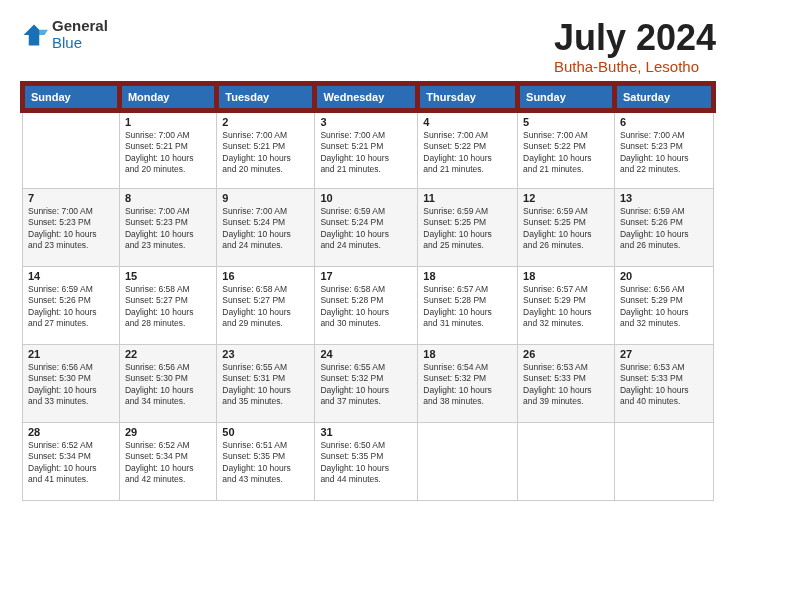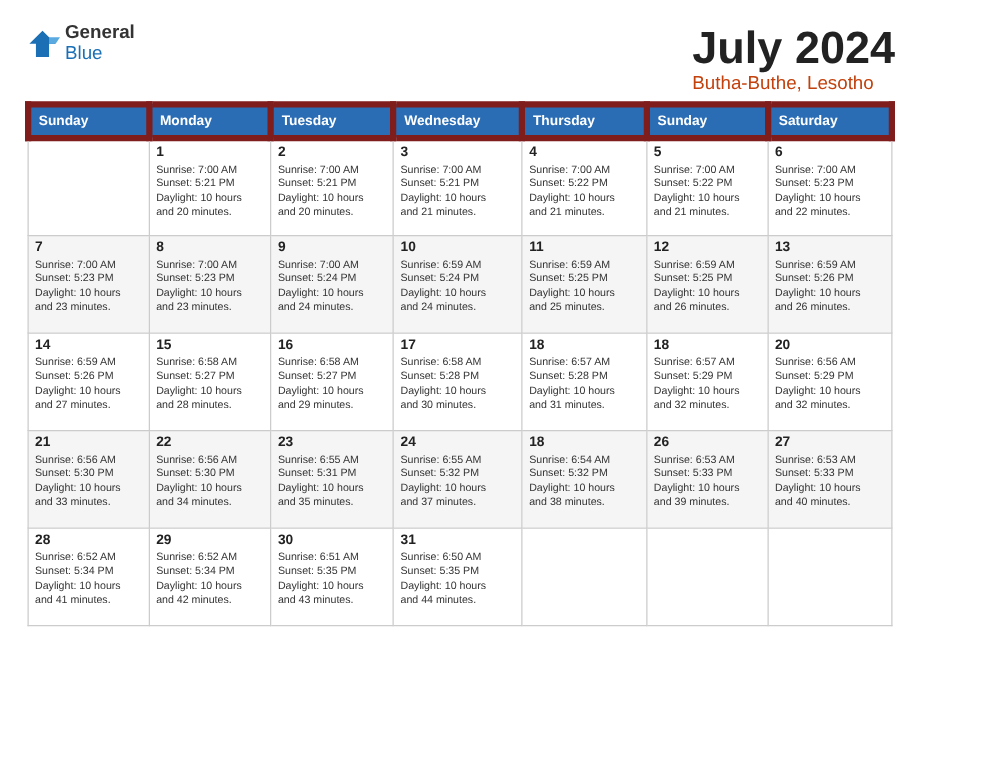--- a/index.html
+++ b/index.html
@@ -253,21 +253,21 @@
         <tr>
           <td>
             <span class="day-num">28</span>
             <div class="day-info">Sunrise: 6:52 AM<br>Sunset: 5:34 PM<br>Daylight: 10 hours<br>and 41 minutes.</div>
           </td>
           <td>
             <span class="day-num">29</span>
             <div class="day-info">Sunrise: 6:52 AM<br>Sunset: 5:34 PM<br>Daylight: 10 hours<br>and 42 minutes.</div>
           </td>
           <td>
-            <span class="day-num">30</span>
+            <span class="day-num">50</span>
             <div class="day-info">Sunrise: 6:51 AM<br>Sunset: 5:35 PM<br>Daylight: 10 hours<br>and 43 minutes.</div>
           </td>
           <td>
             <span class="day-num">31</span>
             <div class="day-info">Sunrise: 6:50 AM<br>Sunset: 5:35 PM<br>Daylight: 10 hours<br>and 44 minutes.</div>
           </td>
           <td class="empty"></td>
           <td class="empty"></td>
           <td class="empty"></td>
         </tr>

